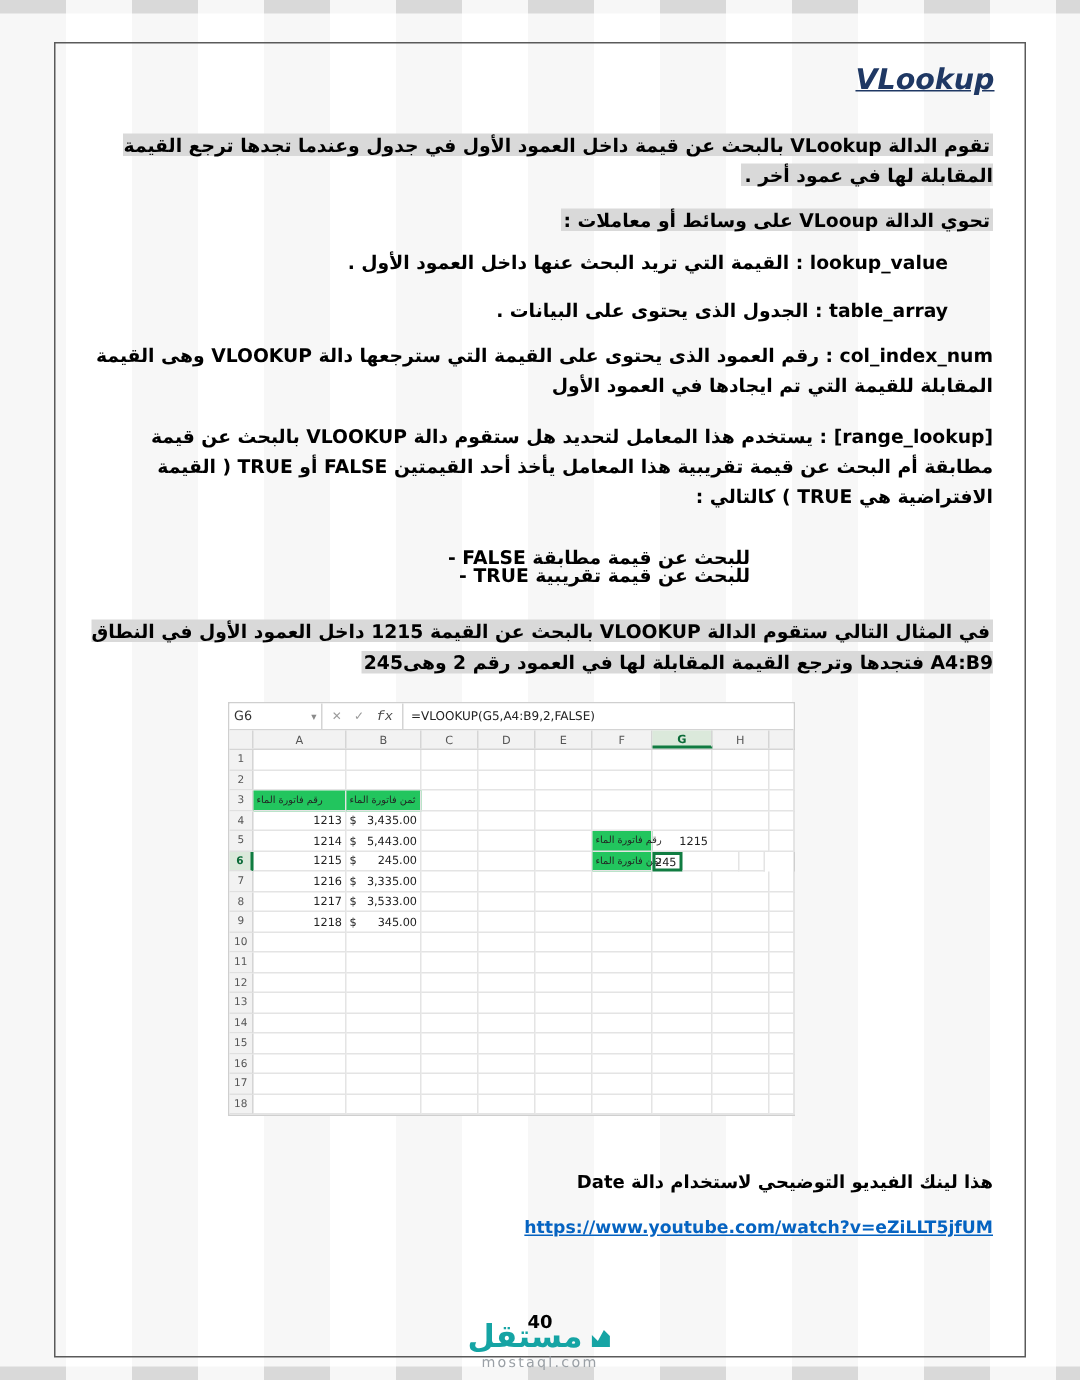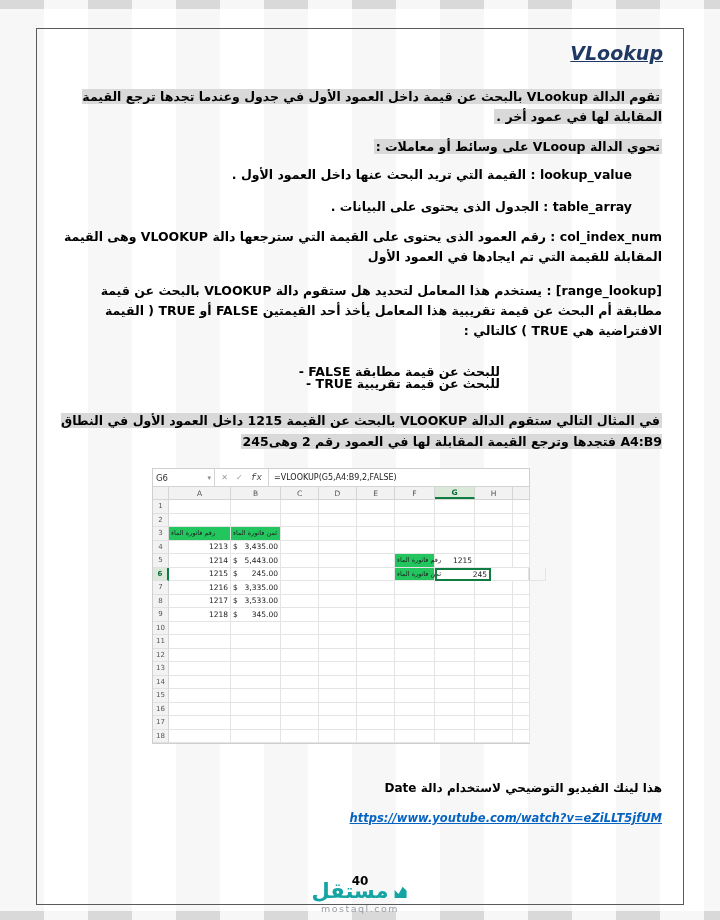--- a/index.html
+++ b/index.html
@@ -32,21 +32,21 @@
   .p.params-head  { top:137px; right:58px; left:58px; }
   .p.param1       { top:165px; right:88px; left:58px; }
   .p.param2       { top:197px; right:88px; left:58px; }
   .p.param3       { top:227px; right:58px; left:58px; line-height:20px; }
   .p.param4       { top:281px; right:58px; left:58px; line-height:20px; }
   .p.bullet1      { top:362px; right:220px; direction:ltr; }
   .p.bullet2      { top:374px; right:220px; direction:ltr; }
   .p.example      { top:411px; right:58px; left:58px; line-height:20.5px; }
   .p.note         { top:779px; right:58px; font-size:12px; }
 
-  .linkline{ position:absolute; top:807px; right:58px; z-index:3; direction:ltr;font-style:italic; }
+  .linkline{ position:absolute; top:807px; right:58px; z-index:3; direction:ltr; }
   .linkline a{ color:#0563c1; font-weight:bold; font-size:11.5px; text-decoration:underline; }
 
   .pagenum{ position:absolute; top:874px; left:0; width:100%; text-align:center;
     font-size:12px; font-weight:bold; z-index:3; }
 
   
   .xl{ position:absolute; top:468px; left:152px; width:378px; z-index:3;
     background:#fff; border:1px solid #cfcfcf; font-weight:normal; }
   .xl-bar{ display:flex; align-items:stretch; height:18px; background:#fff;
     border-bottom:1px solid #d4d4d4; font-size:8.5px; color:#333; direction:ltr; }
@@ -235,21 +235,21 @@
           <div class="xl-rowhead sel">6</div>
           <div class="xl-cell" style="width: 62px;">1215</div>
           <div class="xl-cell cur" style="width: 50px;">
             <div>$</div>
             <div>245.00</div>
           </div>
           <div class="xl-cell" style="width: 38px;"></div>
           <div class="xl-cell" style="width: 38px;"></div>
           <div class="xl-cell" style="width: 38px;"></div>
           <div class="xl-cell yellow lbl" dir="rtl" style="width: 40px;">ثمن فاتورة الماء</div>
-          <div class="xl-cell selcell" style="width: 56px;">245</div>
+          <div class="xl-cell selcell" style="width: 20px;">245</div>
           <div class="xl-cell" style="width: 38px;"></div>
           <div class="xl-cell" style="width: 17px;"></div>
         </div>
         <div class="xl-row">
           <div class="xl-rowhead">7</div>
           <div class="xl-cell" style="width: 62px;">1216</div>
           <div class="xl-cell cur" style="width: 50px;">
             <div>$</div>
             <div>3,335.00</div>
           </div>

